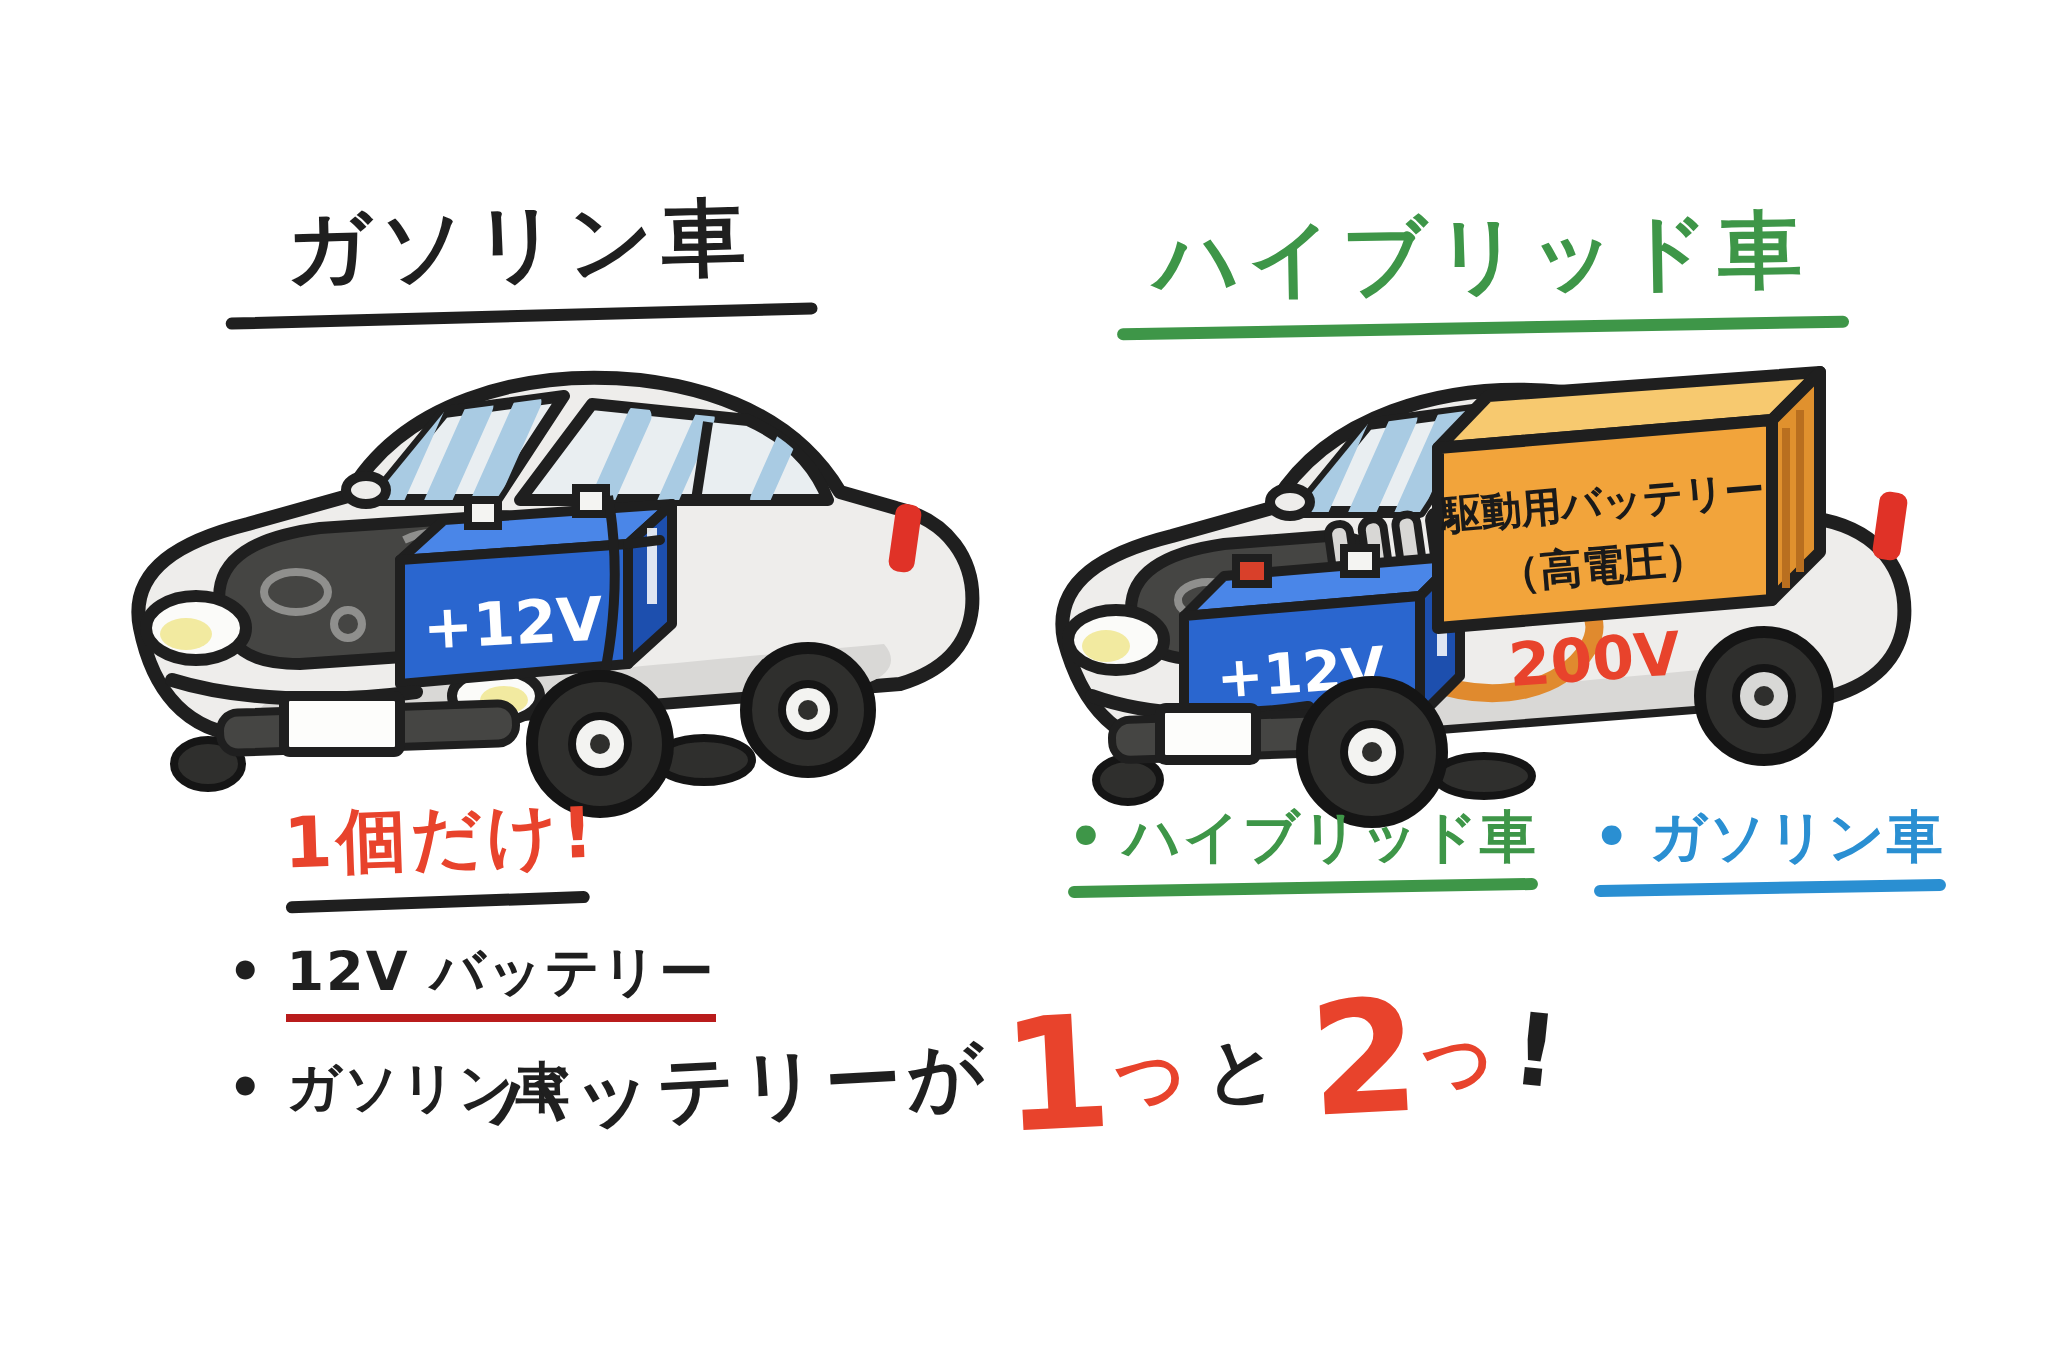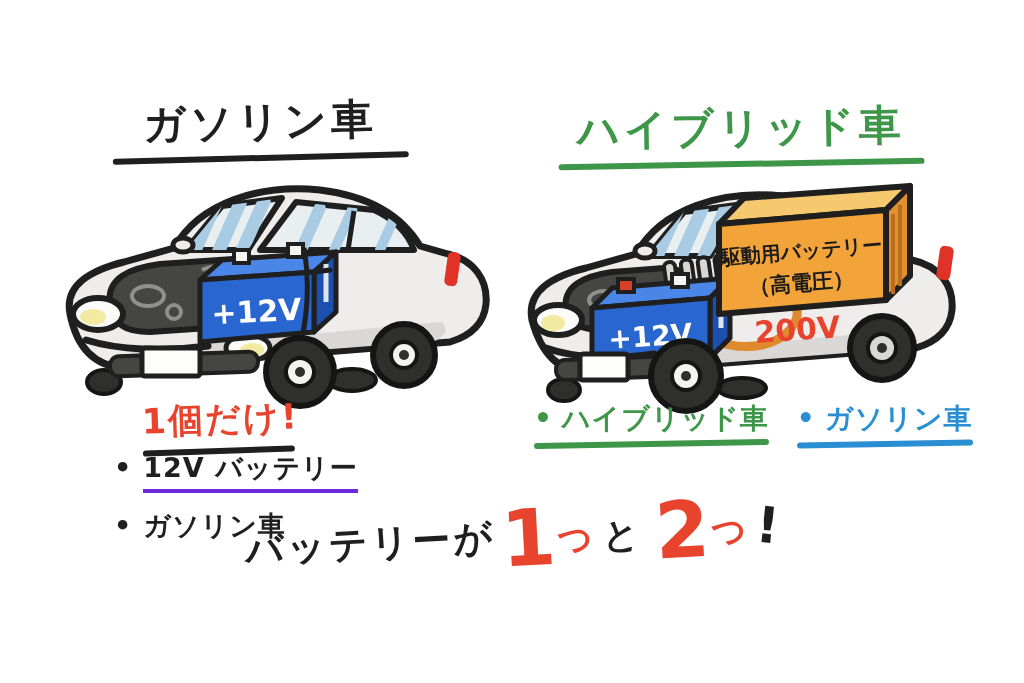--- a/index.html
+++ b/index.html
@@ -20,21 +20,21 @@
   .car-gas { left: 52px; top: 156px; }
   .car-hyb { left: 514px; top: 160px; }
   svg text { font-family: "DejaVu Sans", sans-serif; font-weight: bold; }
 
   .callout { position: absolute; left: 142px; top: 396px; transform: rotate(-2deg); color: #e8432c; }
   .callout .t { font-size: 35px; letter-spacing: 2px; }
   .callout .underline { width: 152px; }
 
   .bullets-gas { position: absolute; left: 114px; top: 450px; display: flex; flex-direction: column; gap: 15px; }
   .bullet { display: flex; align-items: baseline; gap: 11px; font-size: 27px; letter-spacing: 1px; }
-  .bullet .bt-u { border-bottom: 4px solid #6d28d9; padding-bottom: 3px; }
+  .bullet .bt-u { border-bottom: 4px solid #b91c1c; padding-bottom: 3px; margin-top: 18px; }
 
   .bullets-hyb { position: absolute; left: 534px; top: 400px; display: flex; gap: 28px; }
   .hb { display: flex; flex-direction: column; }
   .hb-row { display: flex; align-items: baseline; gap: 9px; font-size: 28px; letter-spacing: 1px; }
   .hb-green { color: #3e9648; }
   .hb-blue  { color: #2a8fd2; }
   .hb .underline { margin-top: 3px; transform: rotate(-1deg); }
   .hb-green .underline { background: #3e9648; }
   .hb-blue .underline  { background: #2a8fd2; }
 

